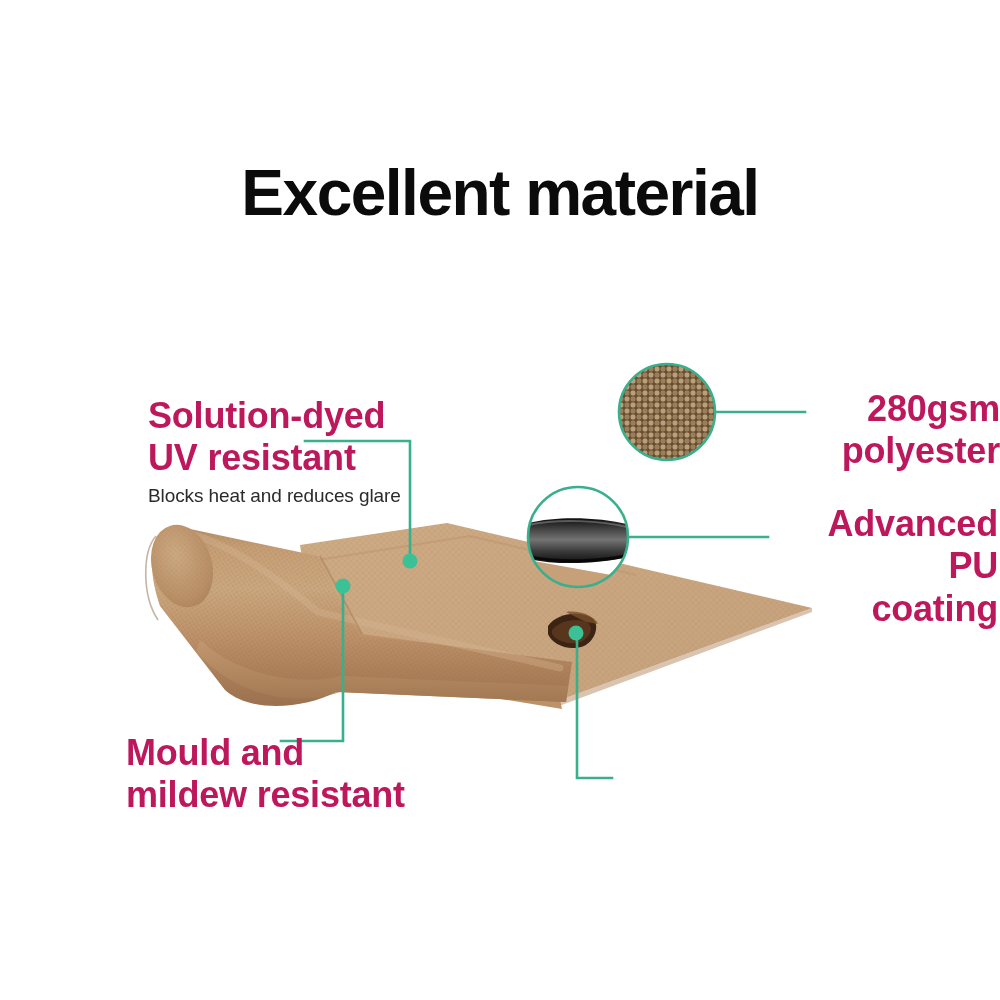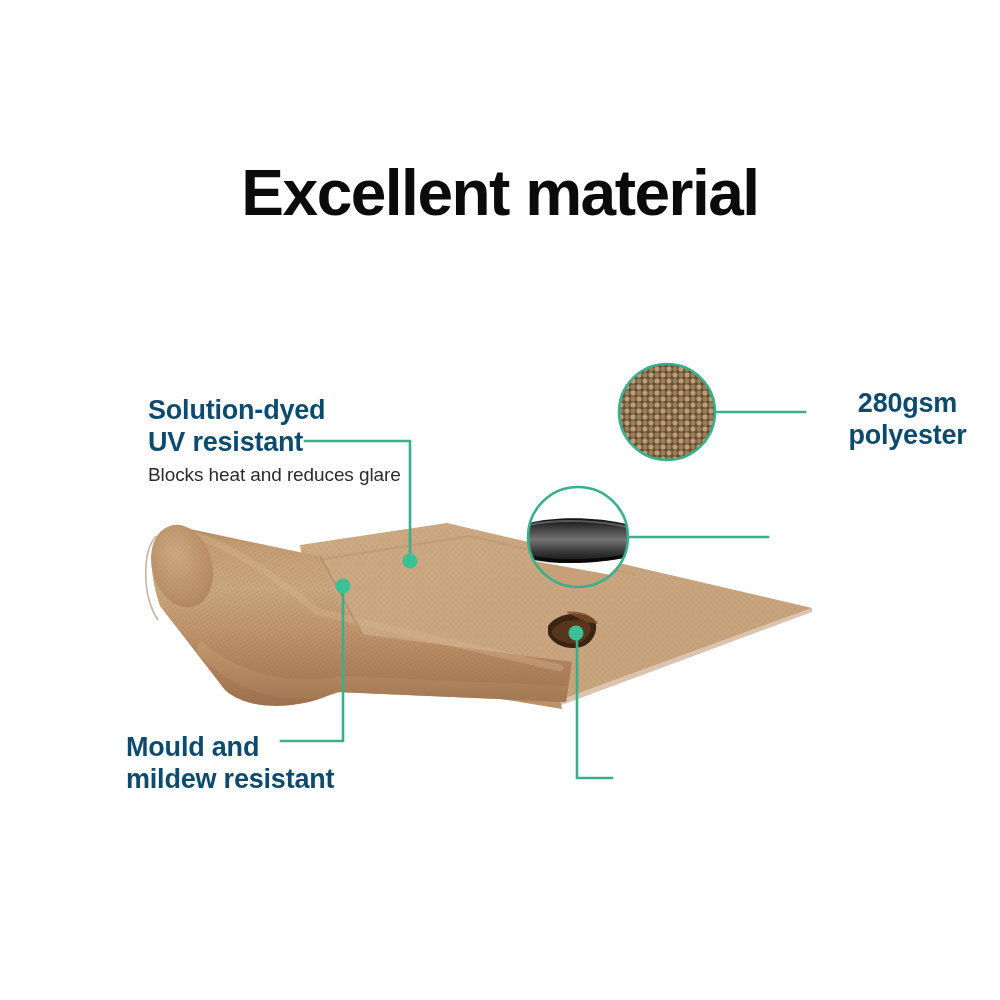--- a/index.html
+++ b/index.html
@@ -21,36 +21,36 @@
     font-weight:bold;
     letter-spacing:-1.5px;
     color:#0b0b0b;
     font-family:"Liberation Sans", sans-serif;
     line-height:1.05;
   }
 
   
   .callout{position:absolute;}
   .callout .hd{
-    font-size:27px;
+    font-size:36px;
     font-weight:bold;
-    color:#0c4a6e;
+    color:#be185d;
     line-height:1.18;
     white-space:pre-line;
     letter-spacing:-0.2px;
   }
   .callout .sub{
     font-size:19px;
     font-weight:normal;
     color:#2b2b2b;
     line-height:1.3;
     margin-top:4px;
     letter-spacing:-0.1px;
   }
-  .callout.right .hd,.callout.right .sub{text-align:center;}
+  .callout.right .hd,.callout.right .sub{text-align:right;}
 
   #c-uv{left:148px;top:395px;width:330px;}
   #c-gsm{left:815px;top:388px;width:185px;}
   #c-pu{left:778px;top:503px;width:220px;}
   #c-mould{left:126px;top:732px;width:330px;}
   #c-tensile{left:622px;top:738px;width:370px;}
 
   
   svg#art{position:absolute;left:0;top:0;width:1000px;height:1000px;}
 </style>
@@ -219,20 +219,24 @@
     <div class="hd">Solution-dyed
 UV resistant</div>
     <div class="sub">Blocks heat and reduces glare</div>
   </div>
 
   <div class="callout right" id="c-gsm">
     <div class="hd">280gsm
 polyester</div>
   </div>
 
+  <div class="callout right" id="c-pu">
+    <div class="hd">Advanced PU
+coating</div>
+  </div>
 
   <div class="callout left" id="c-mould">
     <div class="hd">Mould and
 mildew resistant</div>
   </div>
 
 
 </div>
 
 </body></html>

